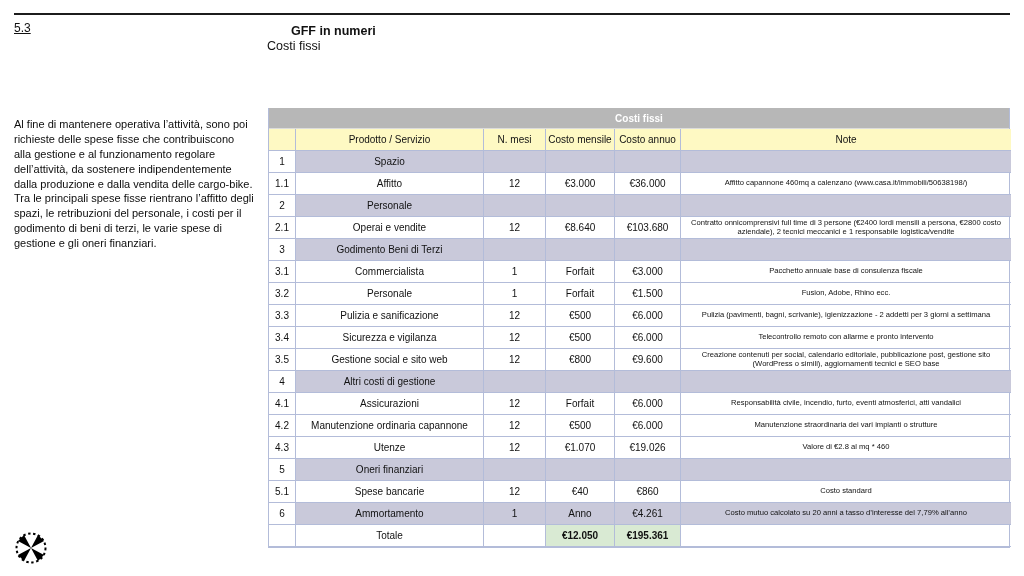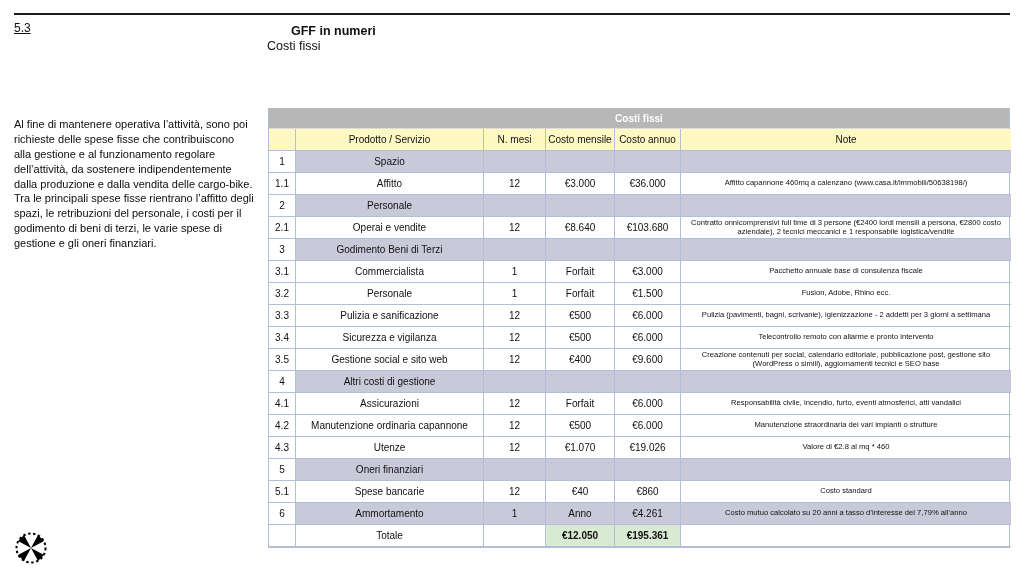--- a/index.html
+++ b/index.html
@@ -128,21 +128,21 @@
         <div class="cell c-name">Sicurezza e vigilanza</div>
         <div class="cell c-months">12</div>
         <div class="cell c-monthly">€500</div>
         <div class="cell c-annual">€6.000</div>
         <div class="cell c-note">Telecontrollo remoto con allarme e pronto intervento</div>
       </div>
       <div class="trow item">
         <div class="cell c-id">3.5</div>
         <div class="cell c-name">Gestione social e sito web</div>
         <div class="cell c-months">12</div>
-        <div class="cell c-monthly">€400</div>
+        <div class="cell c-monthly">€800</div>
         <div class="cell c-annual">€9.600</div>
         <div class="cell c-note">Creazione contenuti per social, calendario editoriale, pubblicazione post, gestione sito (WordPress o simili), aggiornamenti tecnici e SEO base</div>
       </div>
       <div class="trow category">
         <div class="cell c-id">4</div>
         <div class="cell c-name">Altri  costi di gestione</div>
         <div class="cell c-months"></div>
         <div class="cell c-monthly"></div>
         <div class="cell c-annual"></div>
         <div class="cell c-note"></div>

